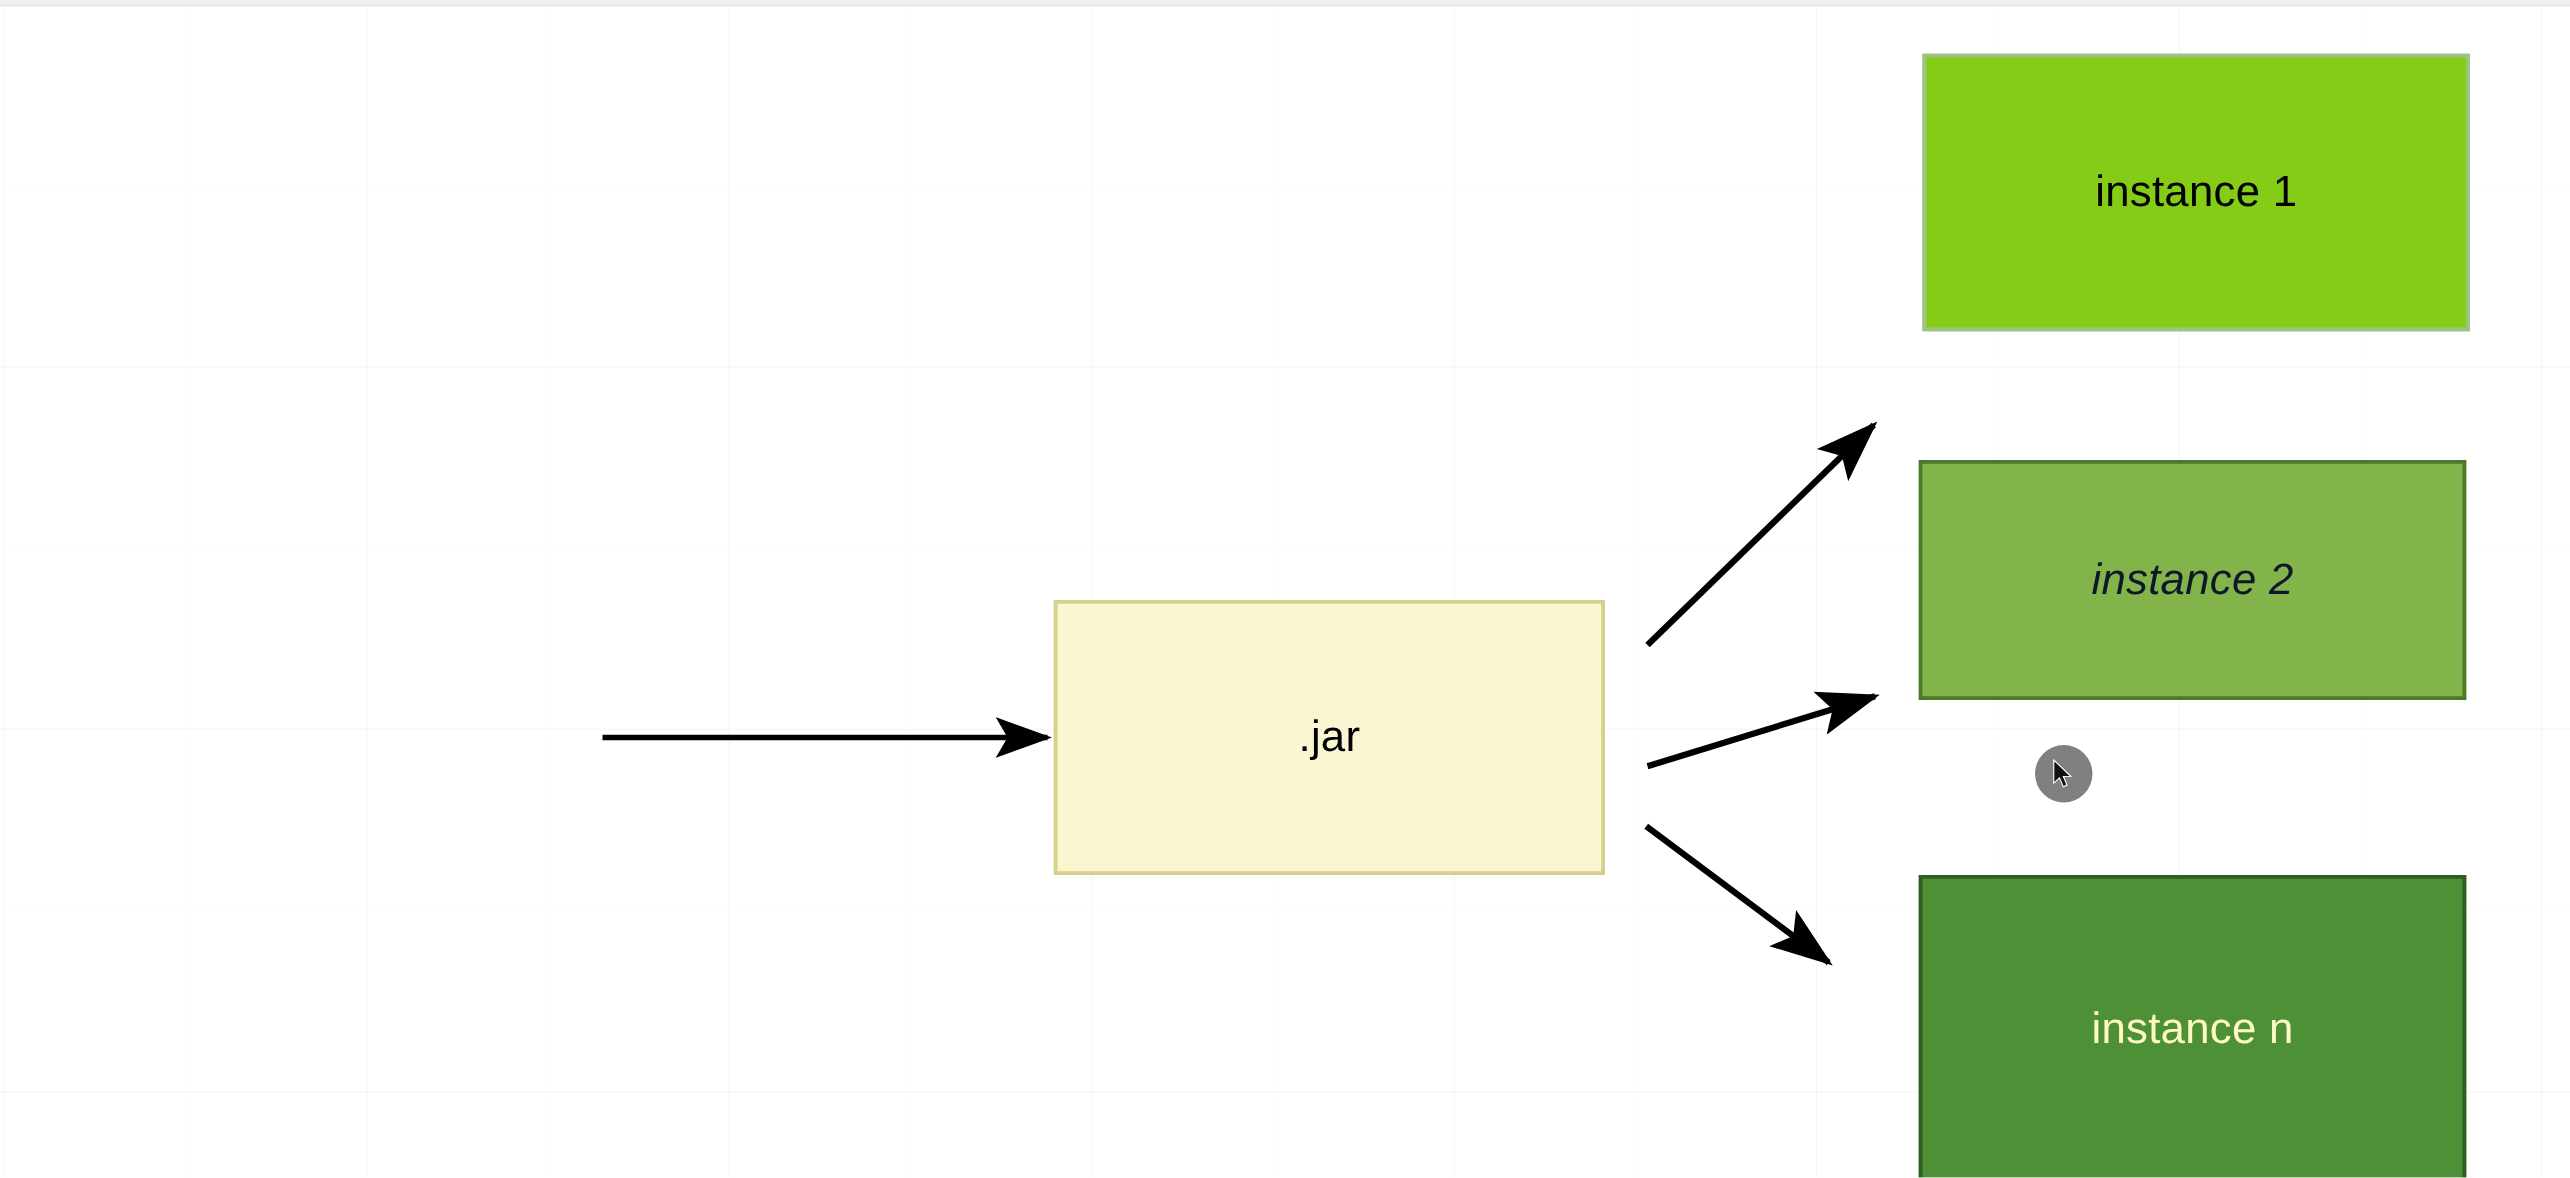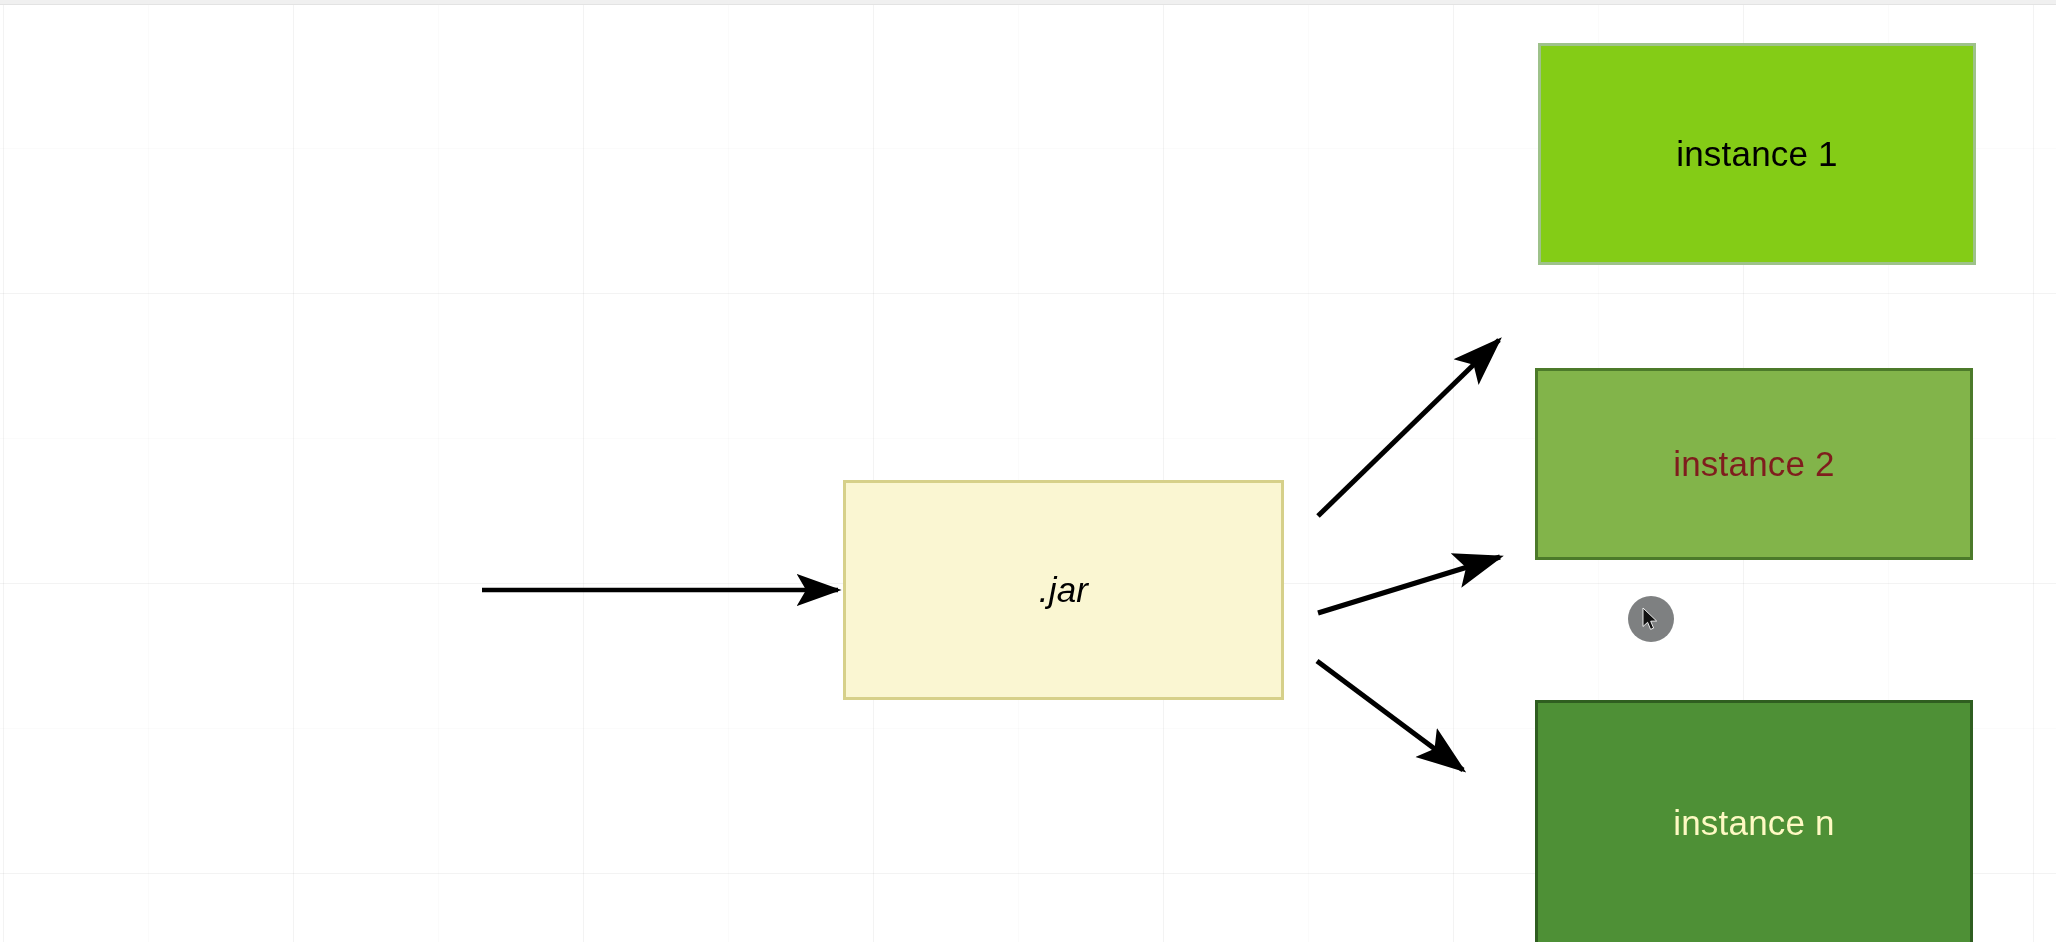--- a/index.html
+++ b/index.html
@@ -66,41 +66,40 @@
     border-color: #666666;
   }
   #api-node .node-label { color: #333333; }
 
   #jar-node {
     left: 843px; top: 480px;
     width: 441px; height: 220px;
     background: #faf6d2;
     border-width: 3px;
     border-color: #d6d08a;
-    font-style: italic;
   }
   #jar-node .node-label { color: #000000; }
 
   #instance-1-node {
     left: 1538px; top: 43px;
     width: 438px; height: 222px;
     background: #84cc16;
     border-width: 3px;
     border-color: #9ec28a;
   }
   #instance-1-node .node-label { color: #000000; }
 
   #instance-2-node {
     left: 1535px; top: 368px;
     width: 438px; height: 192px;
     background: #82b44a;
     border-width: 3px;
     border-color: #4c7a2a;
   }
-  #instance-2-node .node-label { color: #7f1d1d; }
+  #instance-2-node .node-label { color: #0f172a; font-style: italic; }
 
   #instance-n-node {
     left: 1535px; top: 700px;
     width: 438px; height: 245px;
     background: #4e9036;
     border-width: 3px;
     border-color: #2f5e20;
   }
   #instance-n-node .node-label { color: #fef9c3; }
 

